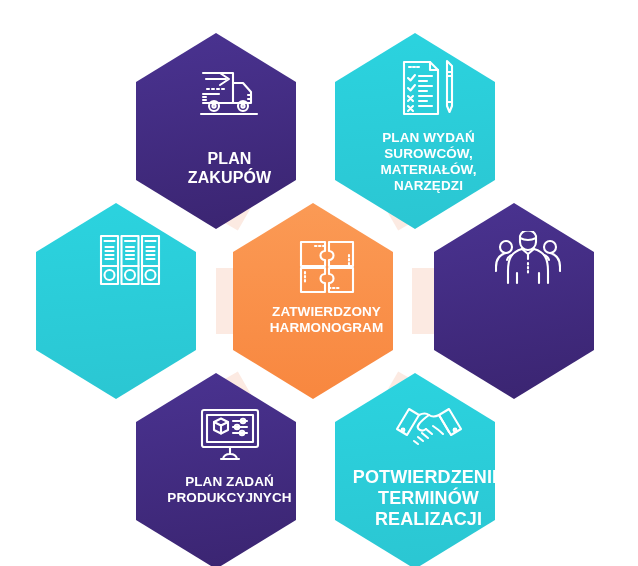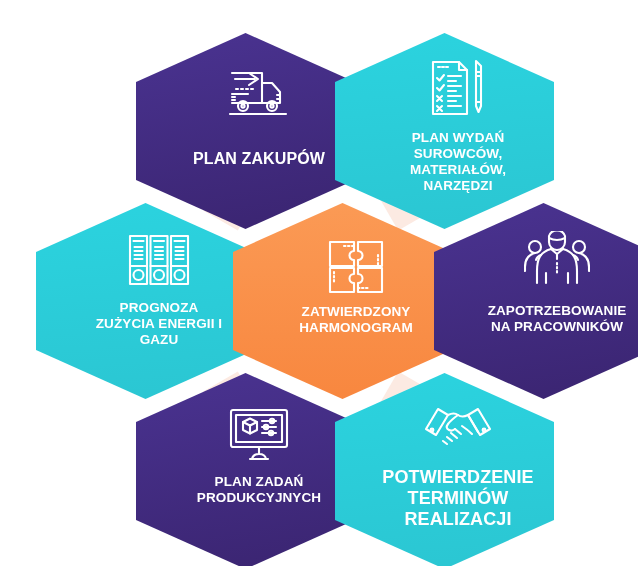--- a/index.html
+++ b/index.html
@@ -18,21 +18,21 @@
     height: 566px;
     background: #ffffff;
   }
   .connector {
     position: absolute;
     background: #FCEAE2;
     z-index: 1;
   }
   .hex {
     position: absolute;
-    width: 219px;
+    width: 160px;
     height: 196px;
     z-index: 3;
     -webkit-clip-path: polygon(50% 0%, 100% 25%, 100% 75%, 50% 100%, 0% 75%, 0% 25%);
     clip-path: polygon(50% 0%, 100% 25%, 100% 75%, 50% 100%, 0% 75%, 0% 25%);
     display: flex;
     flex-direction: column;
     align-items: center;
     justify-content: flex-start;
     box-sizing: border-box;
     padding-left: 27px;
@@ -221,23 +221,20 @@
         <path d="M6.5 8 h10 M27 8 h10 M47.5 8 h10"></path>
         <path d="M7.5 14 h8 M7.5 18 h8 M7.5 22 h8 M7.5 26 h8"></path>
         <path d="M28 14 h8 M28 18 h8 M28 22 h8 M28 26 h8"></path>
         <path d="M48.5 14 h8 M48.5 18 h8 M48.5 22 h8 M48.5 26 h8"></path>
         <path d="M3 33 h17 M23.5 33 h17 M44 33 h17"></path>
         <circle cx="11.5" cy="42" r="5"></circle>
         <circle cx="32" cy="42" r="5"></circle>
         <circle cx="52.5" cy="42" r="5"></circle>
       </svg>
     </div>
-    <div class="label">PROGNOZA
-ZUŻYCIA ENERGII I
-GAZU</div>
   </div>
 
   <div class="hex" id="hex-center">
     <div class="icon-wrap">
       <svg width="58" height="56" viewBox="0 0 58 56">
         <path d="M3 3 H27 V12 a4.5 4.5 0 1 0 0 9 V27 H3 Z"></path>
         <path d="M55 3 H31 V12 a4.5 4.5 0 1 1 0 9 V27 H55 Z"></path>
         <path d="M3 53 H27 V44 a4.5 4.5 0 1 1 0 -9 V29 H3 Z"></path>
         <path d="M55 53 H31 V44 a4.5 4.5 0 1 0 0 -9 V29 H55 Z"></path>
         <path d="M17 7 h1.5 M21 7 h1.5 M25 7 h1.5"></path>
@@ -262,22 +259,20 @@
         <path d="M33 32 v1.5 M33 36 v1.5 M33 40 v1.5"></path>
         <path d="M22 42 v10 M44 42 v10"></path>
         <circle cx="11" cy="16" r="6"></circle>
         <path d="M11 22 C3 24 1 29 1 36 V40"></path>
         <path d="M17 24 C14 25 12.5 27 12 29"></path>
         <circle cx="55" cy="16" r="6"></circle>
         <path d="M55 22 C63 24 65 29 65 36 V40"></path>
         <path d="M49 24 C52 25 53.5 27 54 29"></path>
       </svg>
     </div>
-    <div class="label">ZAPOTRZEBOWANIE
-NA PRACOWNIKÓW</div>
   </div>
 
   <div class="hex" id="hex-bottom-left">
     <div class="icon-wrap">
       <svg width="62" height="56" viewBox="0 0 62 56">
         <rect x="3" y="3" width="56" height="37" rx="2"></rect>
         <rect x="8" y="8" width="46" height="27"></rect>
         <path d="M31 40 v7 M22 52 h18 M24 52 q1 -5 7 -5 q6 0 7 5"></path>
         <path d="M31 43.5 v0.1"></path>
         <path d="M15 15 L22 11.5 L29 15 V23 L22 26.5 L15 23 Z"></path>

